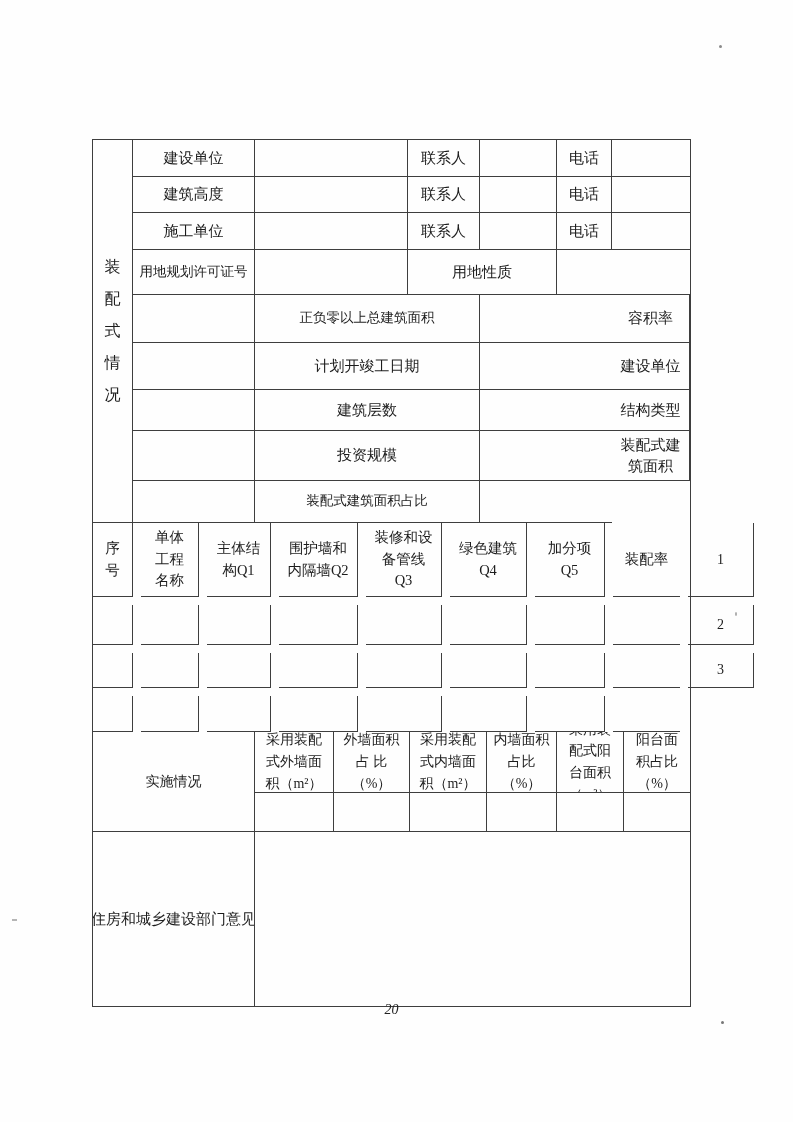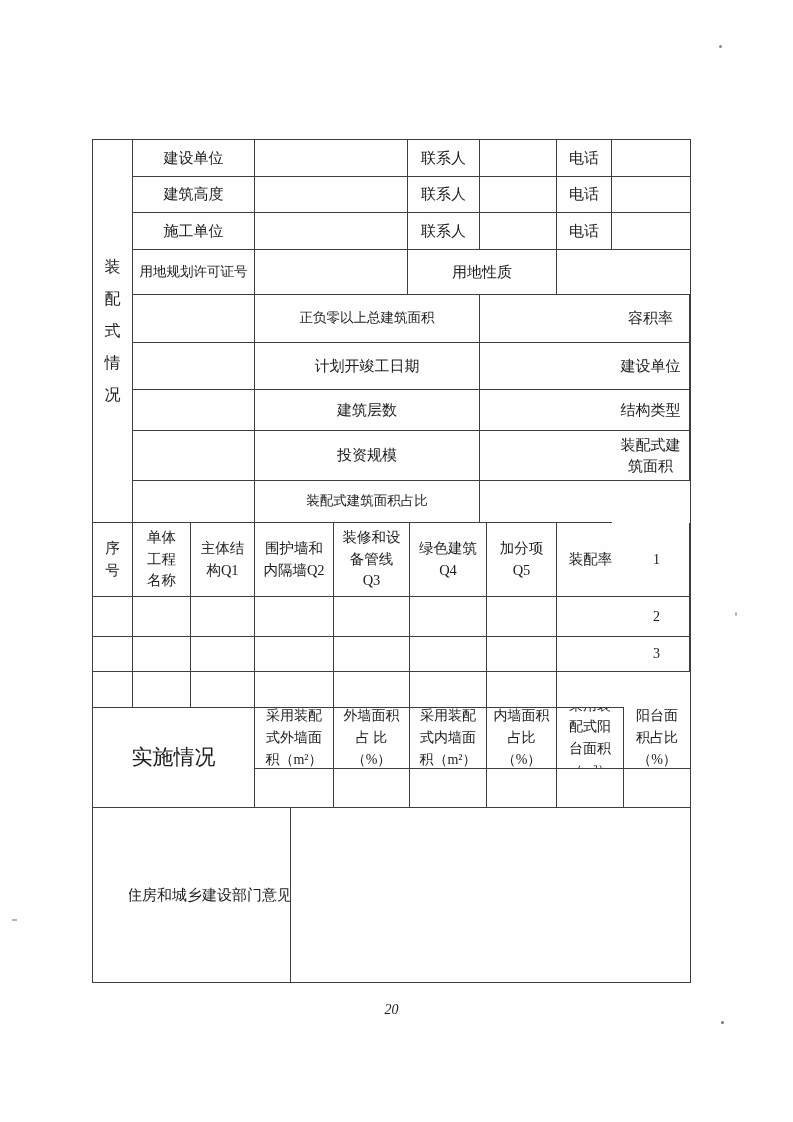--- a/index.html
+++ b/index.html
@@ -11,41 +11,41 @@
   .sheet{position:relative;width:793px;height:1122px;background:#fefefe;overflow:hidden;}
 
   .form{
     position:absolute;left:92px;top:139px;width:599px;
     box-sizing:border-box;border:1px solid #3e3e3e;background:#fefefe;
   }
   .g{display:grid;}
   .s1{grid-template-columns:40px 122px 153px 72px 77px 55px 78px;
       grid-template-rows:37px 36px 37px 45px 48px 47px 41px 50px 42px;}
   .s2{grid-template-columns:40px 58px 64px 79px 76px 77px 70px 67px 66px;
-      grid-template-rows:74px 40px 35px 36px;}
+      grid-template-rows:74px 40px 35px 36px;gap:8px;}
   .s3{grid-template-columns:162px 79px 76px 77px 70px 67px 66px;
       grid-template-rows:61px 39px;}
-  .s4{grid-template-columns:162px 435px;grid-template-rows:174px;margin-left:36px;}
+  .s4{grid-template-columns:162px 435px;grid-template-rows:174px;}
 
   .c{
     border-right:1px solid #3e3e3e;border-bottom:1px solid #3e3e3e;
     display:flex;align-items:center;justify-content:center;
     text-align:center;padding:2px 3px;box-sizing:border-box;
     font-size:15px;line-height:1.4;overflow:hidden;
   }
   .no-r{border-right:none;}
   .no-b{border-bottom:none;}
 
   .strip{flex-direction:column;justify-content:center;gap:16px;font-size:16px;grid-column:1;grid-row:1/10;}
   .strip span{display:block;line-height:1;}
   .tight{font-size:13.5px;white-space:nowrap;padding:2px 1px;text-align:center;}
   .hdr{font-size:14.5px;padding:2px 7px;line-height:1.5;}
   .num{font-size:14px;}
   .ih{font-size:14px;padding:2px 6px;line-height:1.55;}
-  .impl-label{grid-column:1;grid-row:1/3;font-size:21px;}
+  .impl-label{grid-column:1;grid-row:1/3;font-size:14px;}
   .op-label{font-size:15px;white-space:nowrap;padding:2px 4px;}
 
   .pageno{
     position:absolute;left:92px;top:1002px;width:599px;
     text-align:center;font-size:14px;color:#222;font-style:italic;
   }
   .spk{position:absolute;background:#8a8a8a;border-radius:50%;}
   .spk1{left:719px;top:45px;width:3px;height:3px;}
   .spk2{left:735px;top:612px;width:2px;height:4px;background:#aaa;}
   .spk3{left:721px;top:1021px;width:3px;height:3px;background:#777;}

